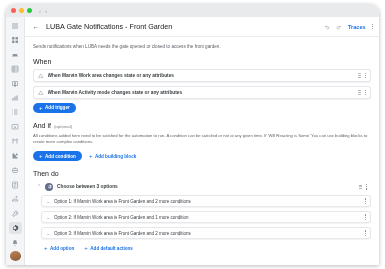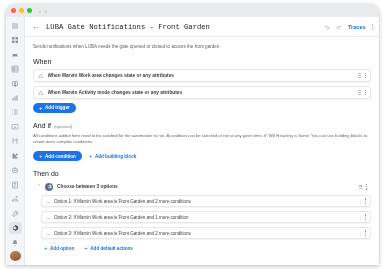--- a/index.html
+++ b/index.html
@@ -96,21 +96,20 @@
     flex: 0 0 20px;
   }
   .back-arrow { color: #5f6368; font-size: 8px; line-height: 1; }
   .doc-title {
     font-size: 7.2px;
     color: #202124;
     white-space: nowrap;
     overflow: hidden;
     text-overflow: ellipsis;
     flex: 1 1 auto;
-    font-family: Liberation Mono, monospace;
   }
   .topbar-right { display: flex; align-items: center; gap: 6px; flex: 0 0 auto; }
   .icon-btn { color: #9aa0a6; display: flex; align-items: center; }
   .traces-link { font-size: 5.6px; color: #1a73e8; font-weight: bold; white-space: nowrap; }
   .kebab {
     display: flex; flex-direction: column; gap: 1px; align-items: center;
   }
   .kebab i { width: 1.3px; height: 1.3px; background: #80868b; border-radius: 50%; display:block; }
 
   .content {

